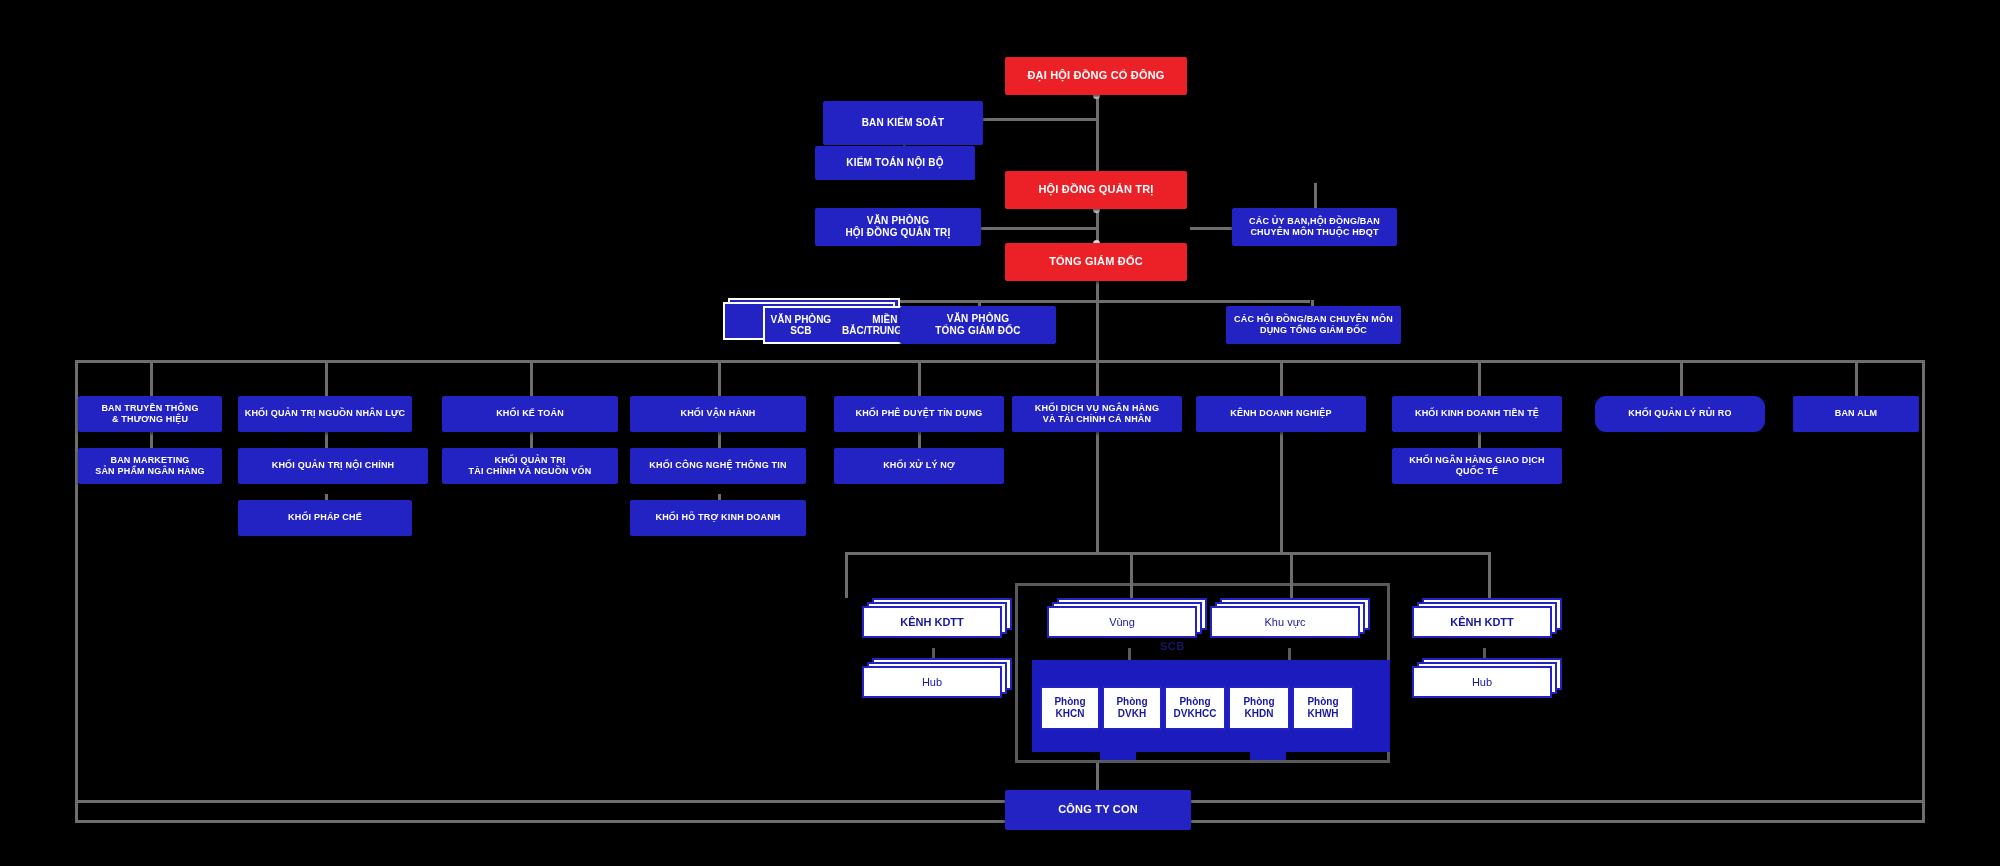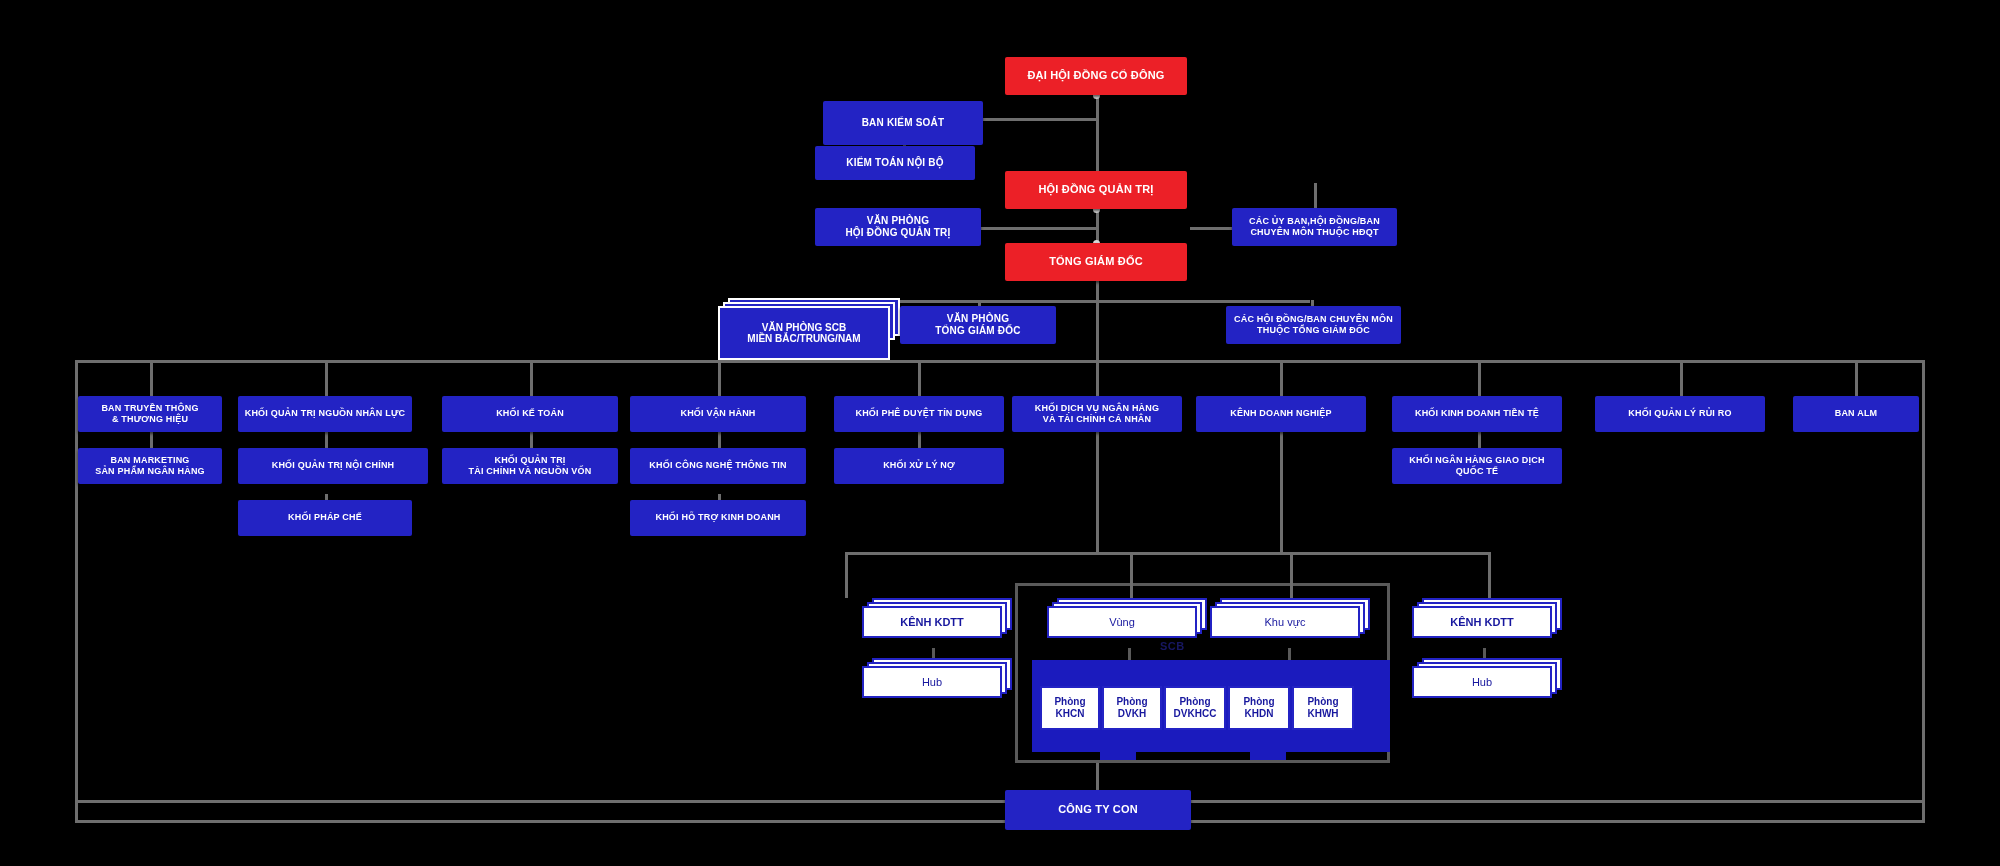--- a/index.html
+++ b/index.html
@@ -234,27 +234,27 @@
     <span>HỘI ĐỒNG QUẢN TRỊ</span>
   </div>
 
   <div class="node blue small" style="left:1232px; top:208px; width:165px; height:38px; flex-direction:column;">
     <span>CÁC ỦY BAN,HỘI ĐỒNG/BAN</span>
     <span>CHUYÊN MÔN THUỘC HĐQT</span>
   </div>
 
   <div class="node blue small" style="left:1226px; top:306px; width:175px; height:38px; flex-direction:column;">
     <span>CÁC HỘI ĐỒNG/BAN CHUYÊN MÔN</span>
-    <span>THUỘC TỔNG GIÁM ĐỐC</span>
+    <span>DỤNG TỔNG GIÁM ĐỐC</span>
   </div>
 
   <div class="stack bluestack" style="left:718px; top:298px; width:182px; height:48px;">
     <div class="layer l3" style="width:172px; height:38px;"></div>
     <div class="layer l2" style="width:172px; height:38px;"></div>
-    <div class="front" style="width:172px; height:54px; flex-direction:column;">
+    <div class="front" style="width:172px; height:38px; margin-left:45px;">
       <span>VĂN PHÒNG SCB</span>
       <span>MIỀN BẮC/TRUNG/NAM</span>
     </div>
   </div>
 
   <div class="node blue" style="left:900px; top:306px; width:156px; height:38px; flex-direction:column;">
     <span>VĂN PHÒNG</span>
     <span>TỔNG GIÁM ĐỐC</span>
   </div>
 
@@ -312,21 +312,21 @@
   </div>
 
   <div class="node blue small" style="left:1392px; top:396px; width:170px; height:36px;">
     <span>KHỐI KINH DOANH TIỀN TỆ</span>
   </div>
   <div class="node blue small" style="left:1392px; top:448px; width:170px; height:36px; flex-direction:column;">
     <span>KHỐI NGÂN HÀNG GIAO DỊCH</span>
     <span>QUỐC TẾ</span>
   </div>
 
-  <div class="node blue small" style="left:1595px; top:396px; width:170px; height:36px;">
+  <div class="node blue small" style="left:1595px; top:396px; width:170px; height:36px;border-radius:11px;">
     <span>KHỐI QUẢN LÝ RỦI RO</span>
   </div>
 
   <div class="node blue small" style="left:1793px; top:396px; width:126px; height:36px;">
     <span>BAN ALM</span>
   </div>
 
   <div class="stack" style="left:862px; top:598px; width:150px; height:46px;">
     <div class="layer l3" style="width:140px; height:32px;"></div>
     <div class="layer l2" style="width:140px; height:32px;"></div>

